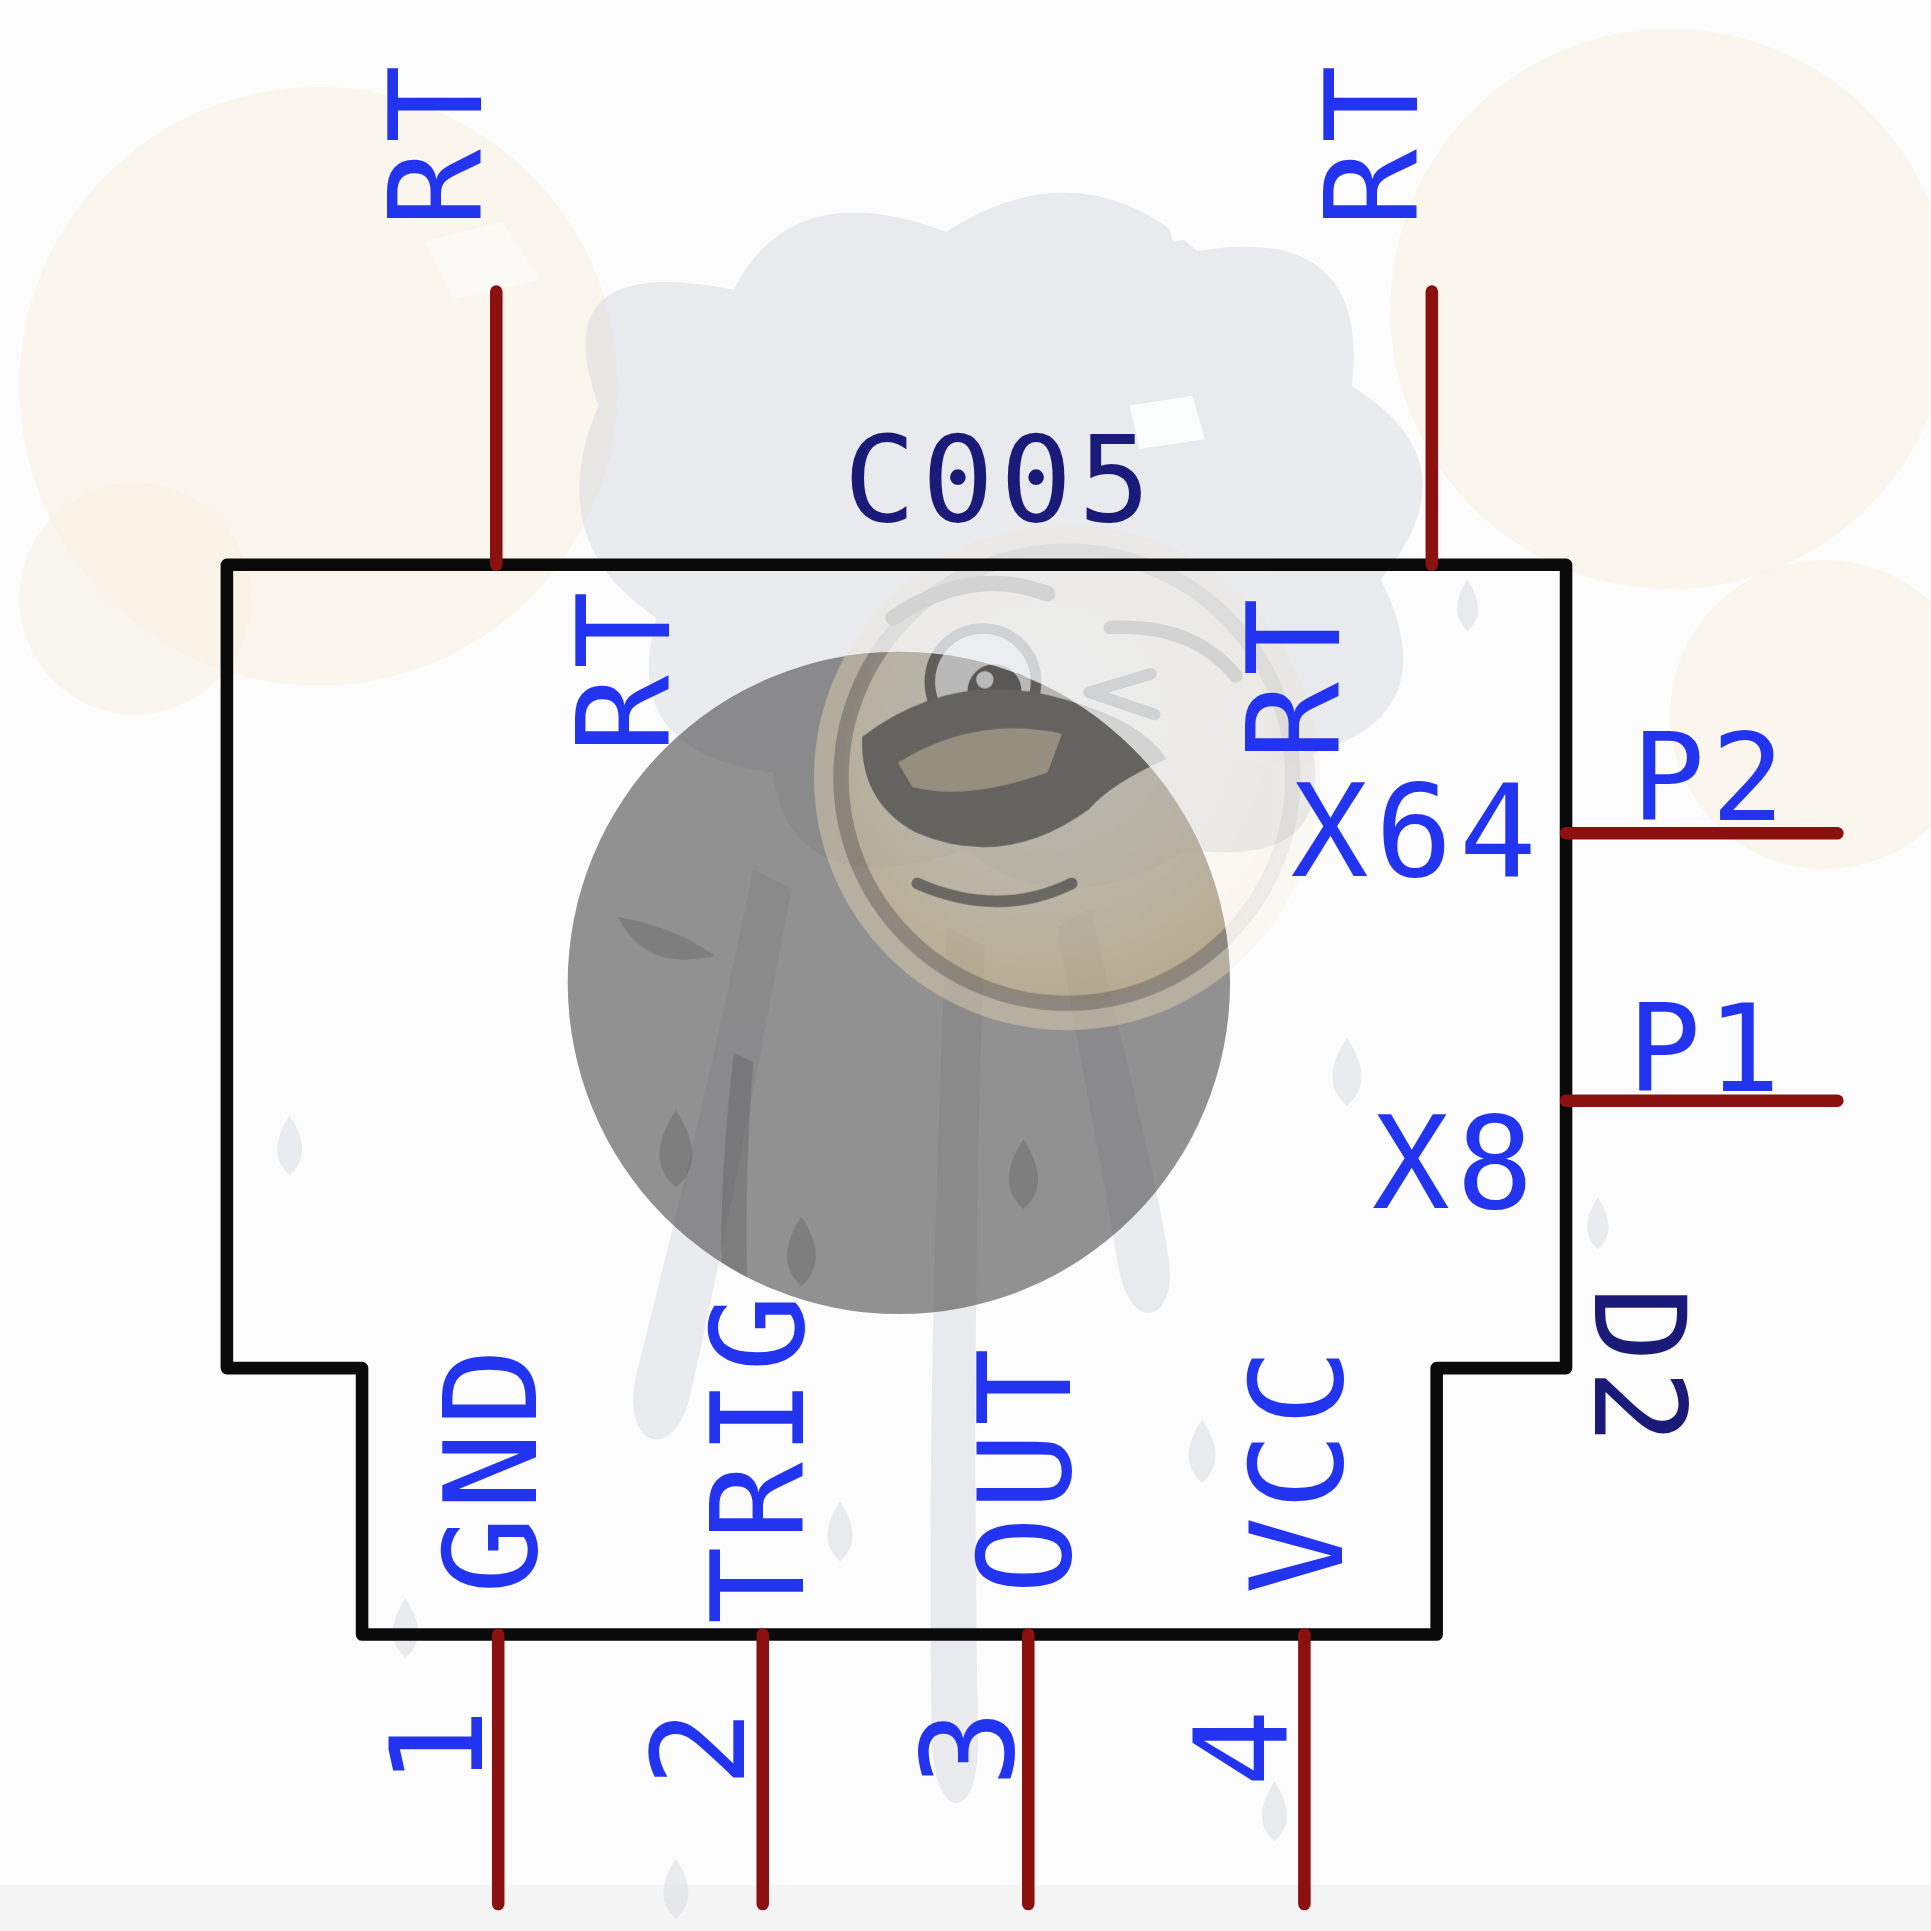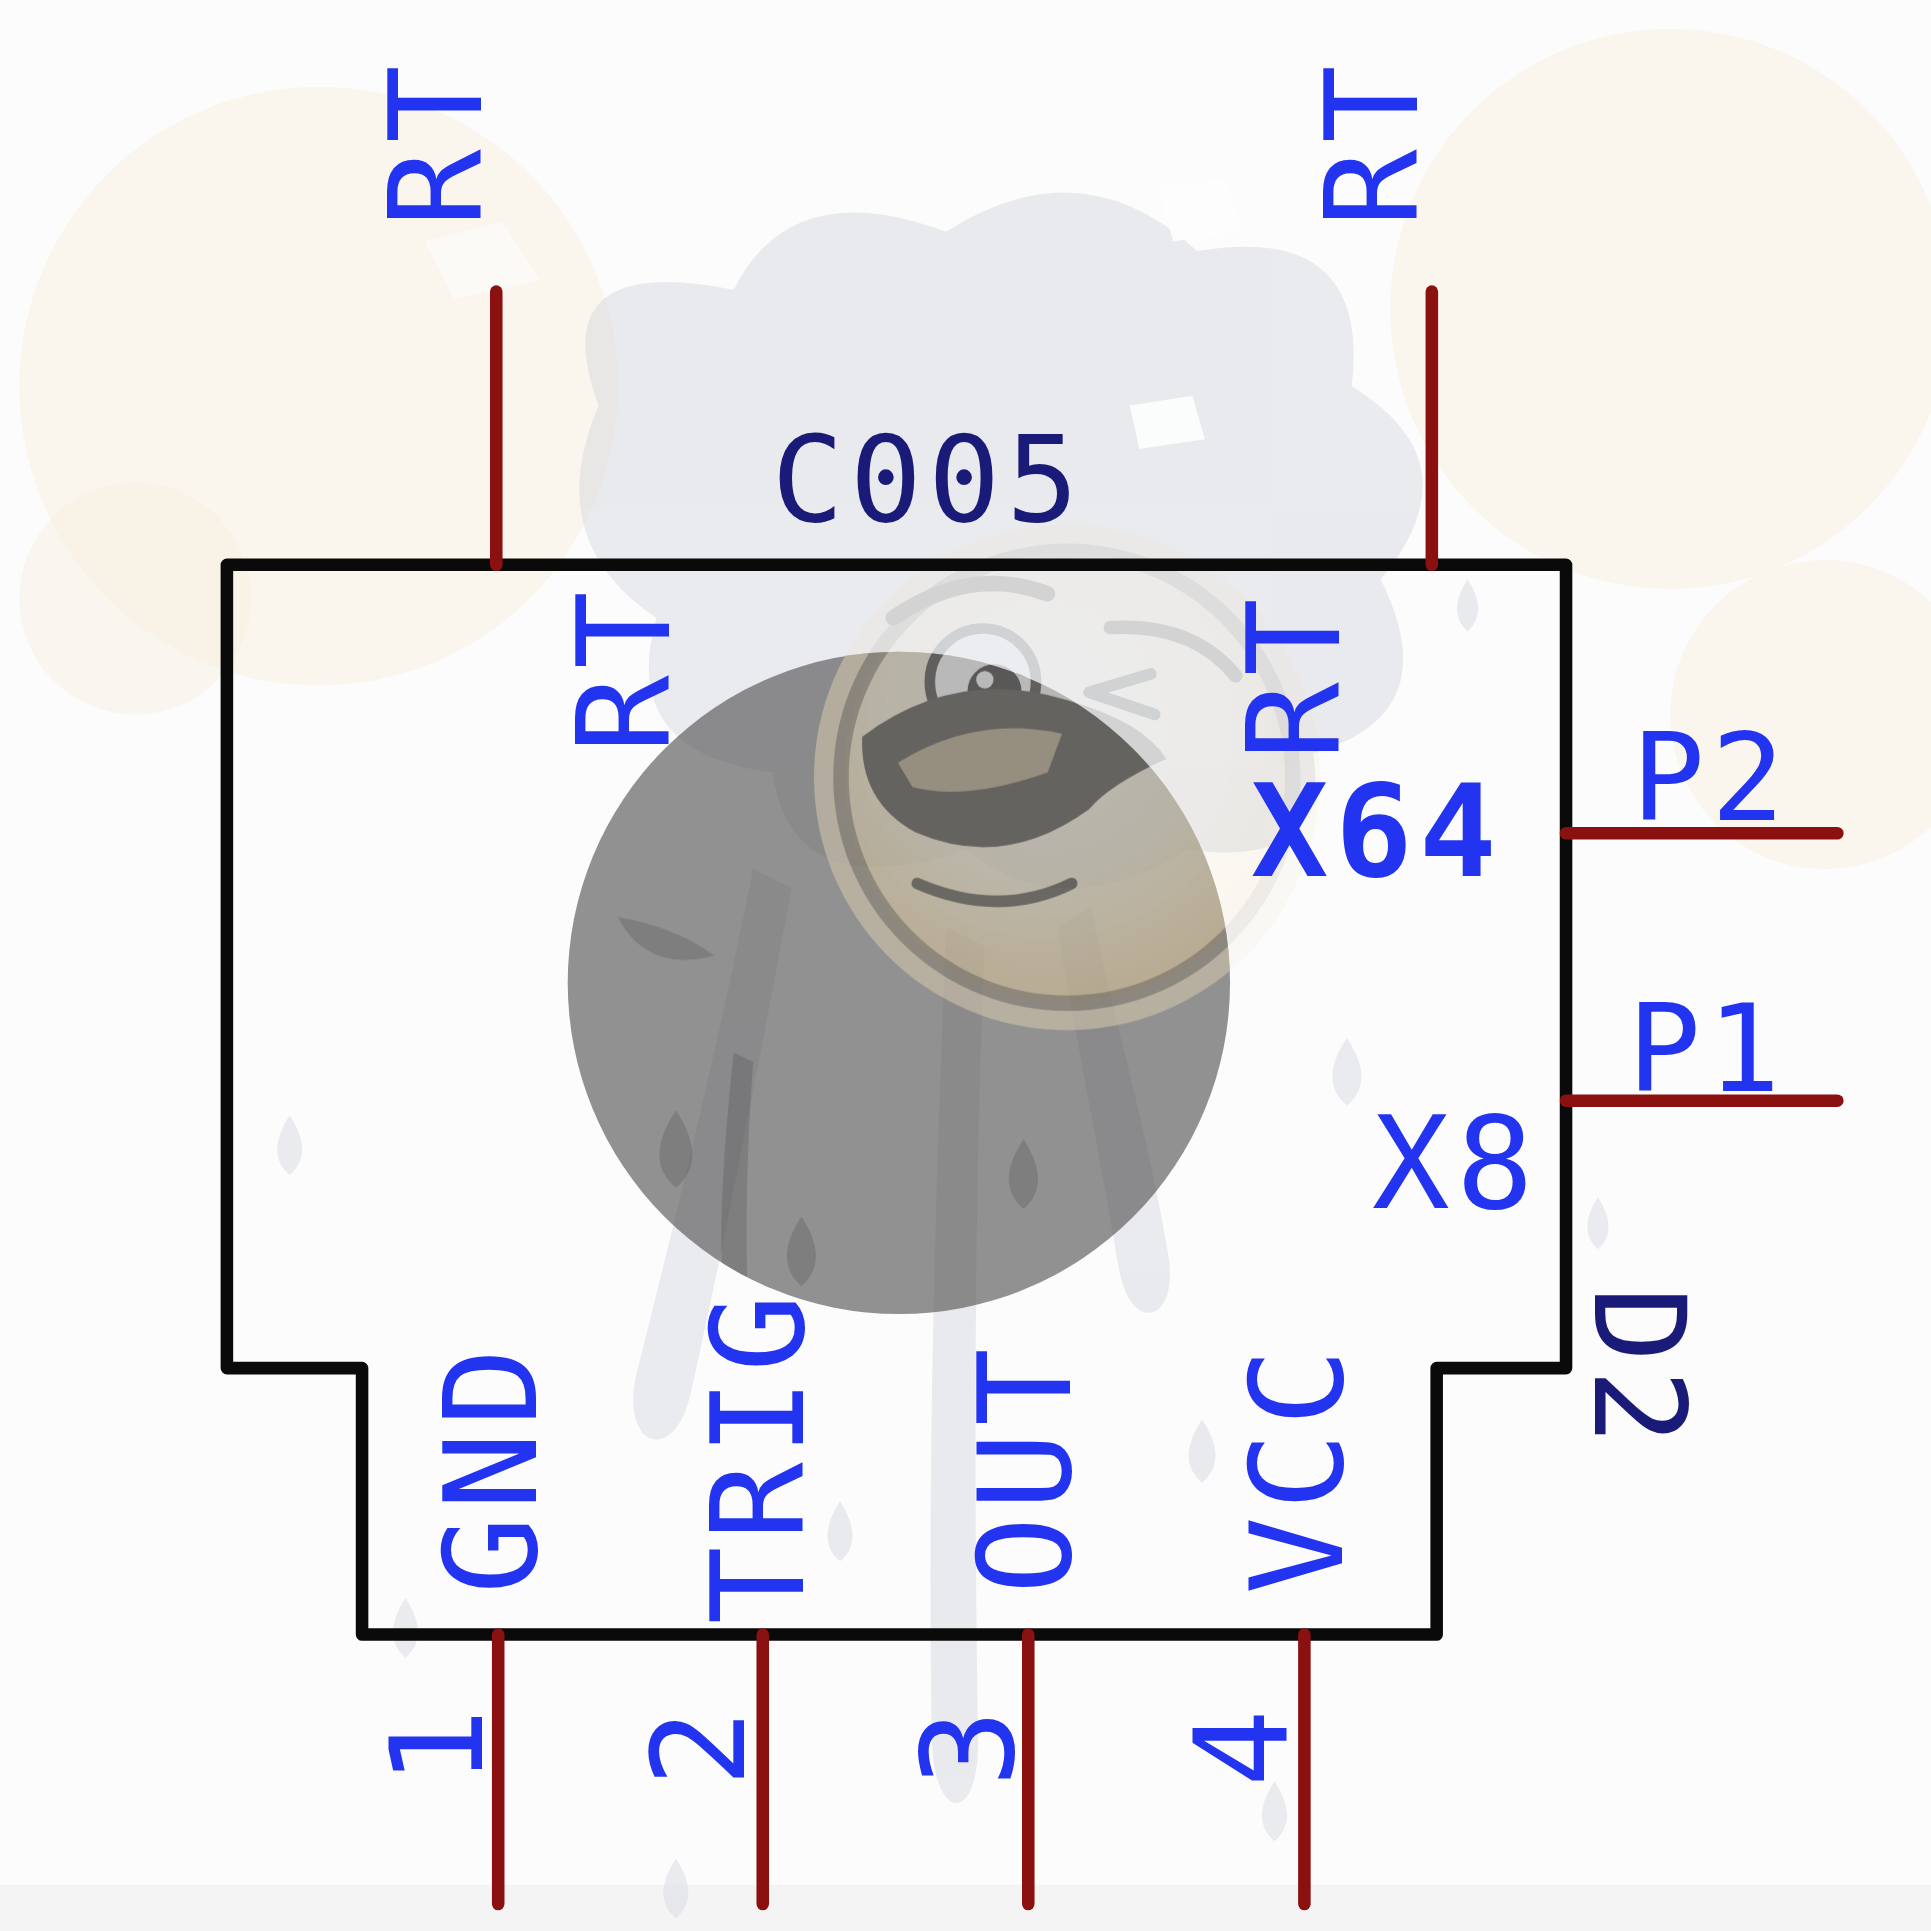--- a/index.html
+++ b/index.html
@@ -117,28 +117,28 @@
       <line x1="1483" y1="302" x2="1483" y2="585"></line>
       <line x1="516" y1="1693" x2="516" y2="1972"></line>
       <line x1="790" y1="1693" x2="790" y2="1972"></line>
       <line x1="1065" y1="1693" x2="1065" y2="1972"></line>
       <line x1="1351" y1="1693" x2="1351" y2="1972"></line>
       <line x1="1622" y1="863" x2="1903" y2="863"></line>
       <line x1="1622" y1="1140" x2="1903" y2="1140"></line>
     </g>
   </svg>
 
-  <div class="lbl navy" style="left:928px;top:480px;font-size:120px;">C005</div>
+  <div class="lbl navy" style="left:1000px;top:480px;font-size:120px;">C005</div>
 
   <div class="lbl blue rot-ccw" style="left:436px;top:143px;font-size:129px;">RT</div>
   <div class="lbl blue rot-ccw" style="left:1372px;top:143px;font-size:129px;">RT</div>
   <div class="lbl blue rot-ccw" style="left:624px;top:669px;font-size:129px;">RT</div>
   <div class="lbl blue rot-ccw" style="left:1294px;top:676px;font-size:129px;">RT</div>
 
-  <div class="lbl blue" style="left:1377px;top:831px;font-size:129px;font-weight:bold;">X64</div>
+  <div class="lbl blue" style="left:1417px;top:831px;font-size:129px;">X64</div>
   <div class="lbl blue" style="left:1711px;top:778px;font-size:122px;text-align:center;">P2</div>
   <div class="lbl blue" style="left:1456px;top:1163px;font-size:129px;">X8</div>
   <div class="lbl blue" style="left:1707px;top:1049px;font-size:122px;">P1</div>
 
   <div class="lbl navy rot-cw" style="left:1638px;top:1369px;font-size:126px;">D2</div>
 
   <div class="lbl blue rot-ccw" style="left:491px;top:1468px;font-size:129px;">GND</div>
   <div class="lbl blue rot-ccw" style="left:758px;top:1456px;font-size:129px;">TRIG</div>
   <div class="lbl blue rot-ccw" style="left:1025px;top:1468px;font-size:129px;">OUT</div>
   <div class="lbl blue rot-ccw" style="left:1297px;top:1468px;font-size:129px;">VCC</div>

